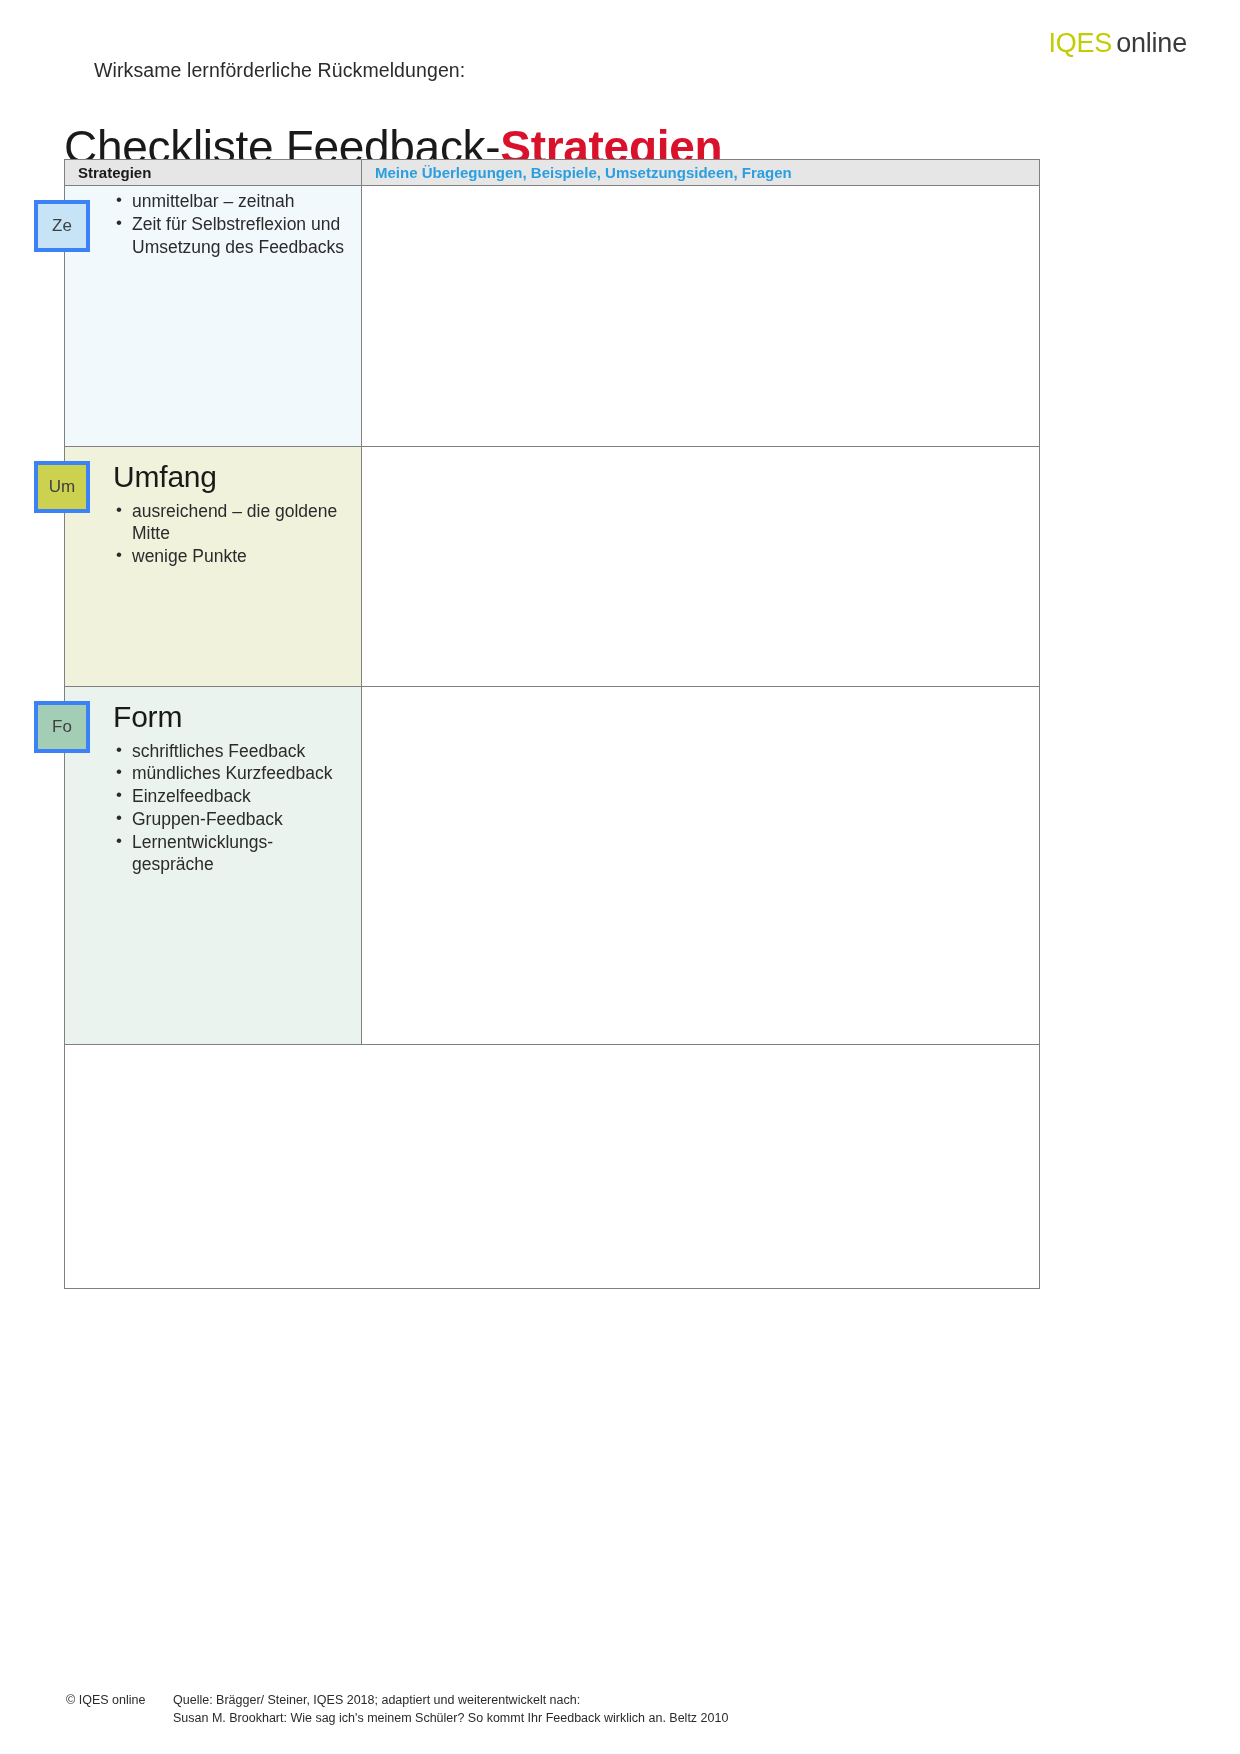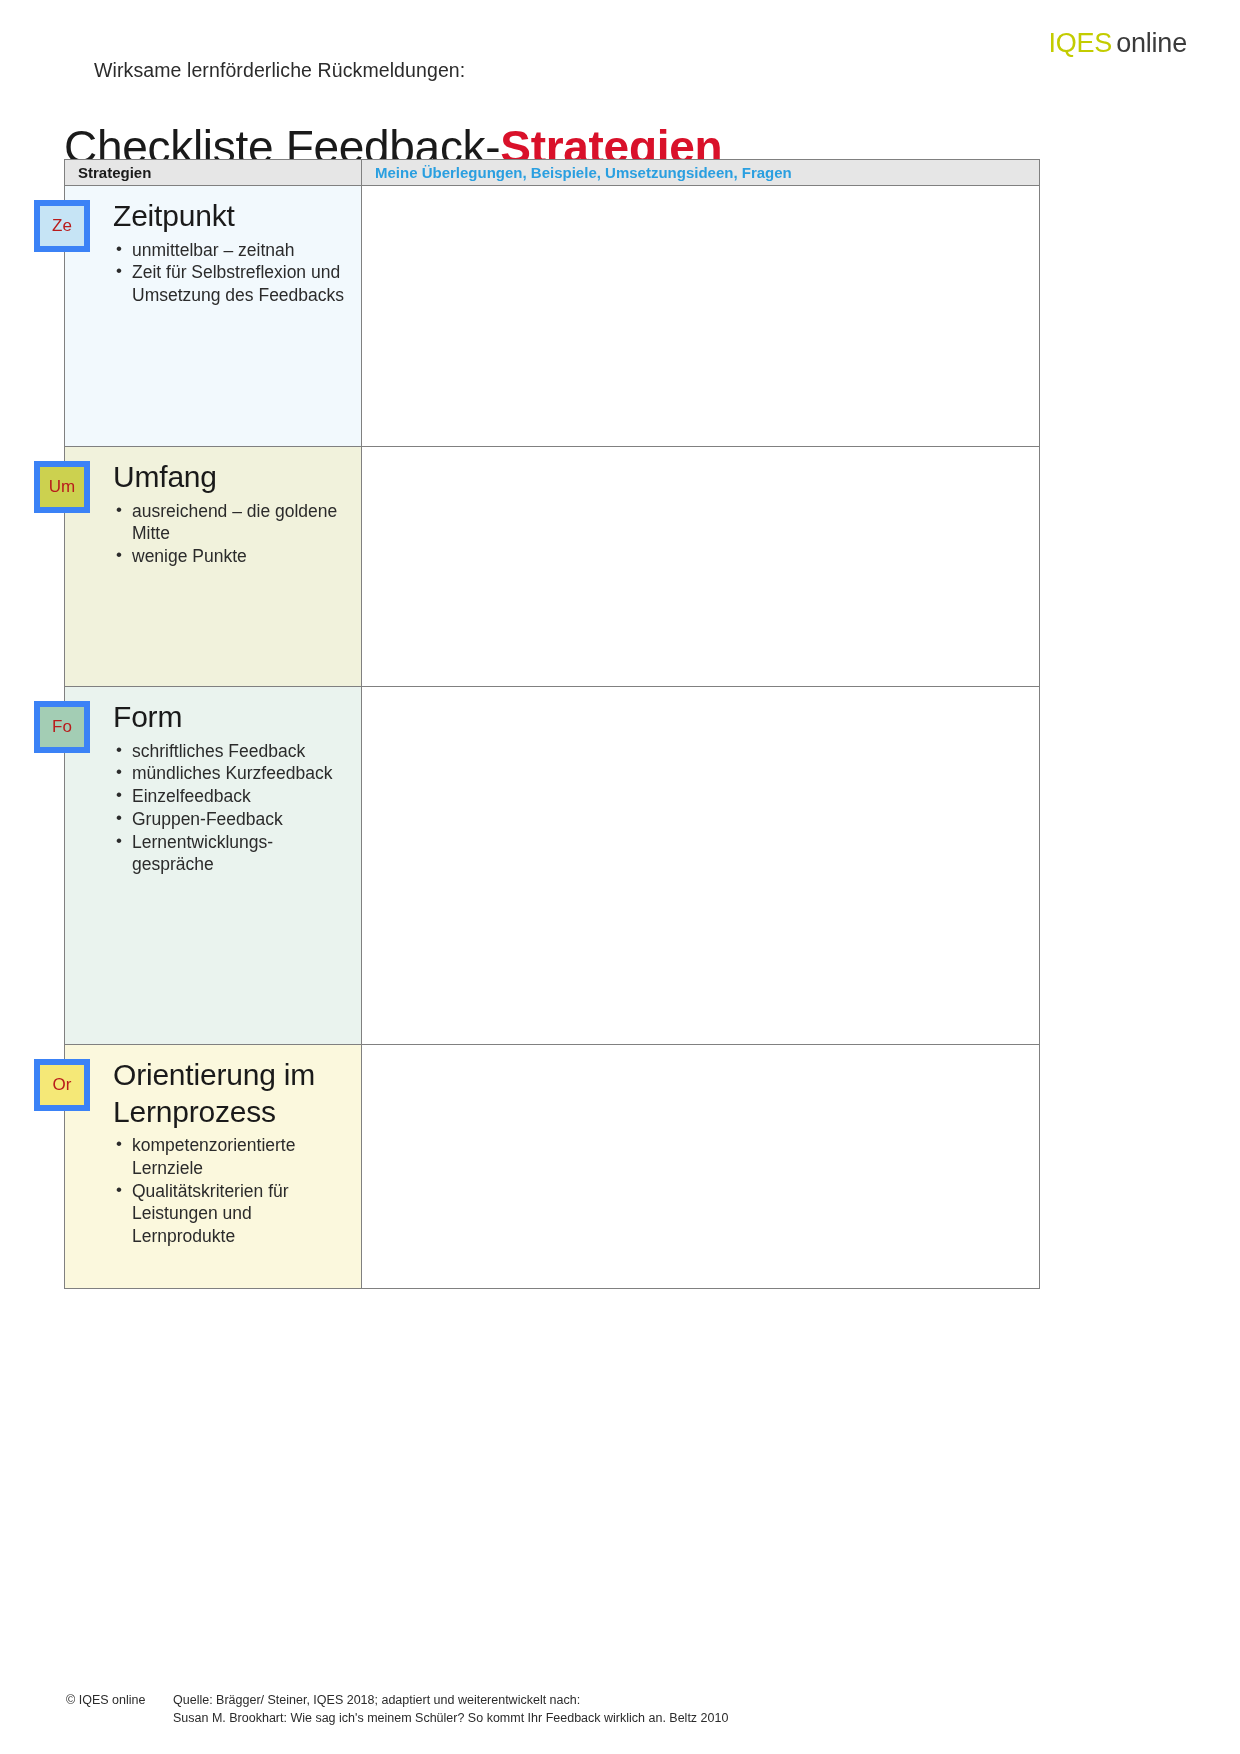--- a/index.html
+++ b/index.html
@@ -134,22 +134,22 @@
   
   .badge {
     position: absolute;
     left: -31px;
     width: 56px;
     height: 52px;
     display: flex;
     align-items: center;
     justify-content: center;
     font-size: 17px;
-    color: #b91c1c;
-    border: 6px solid #3b82f6;
+    color: #404040;
+    border: 4px solid #3b82f6;
     box-sizing: border-box;
     z-index: 3;
   }
 
   .cat-title {
     font-size: 30px;
     line-height: 1.22;
     color: #1a1a1a;
     font-weight: 400;
     letter-spacing: -0.2px;
@@ -208,21 +208,20 @@
 
   <div class="table">
     <div class="thead">
       <div class="th-left">Strategien</div>
       <div class="th-right">Meine Überlegungen, Beispiele, Umsetzungsideen, Fragen</div>
     </div>
     <div id="rows-container">
         <div class="row" style="height: 261px;">
           <div class="cell-left" style="background: rgb(242, 249, 253);">
             <div class="badge" style="background: rgb(198, 228, 245); top: 14px;">Ze</div>
-            <div class="cat-title">Zeitpunkt</div>
             <ul class="bullets">
               <li>unmittelbar – zeitnah</li>
               <li>Zeit für Selbstreflexion und Umsetzung des Feedbacks</li>
             </ul>
           </div>
           <div class="cell-right"></div>
         </div>
         <div class="row" style="height: 240px;">
           <div class="cell-left" style="background: rgb(241, 242, 220);">
             <div class="badge" style="background: rgb(204, 209, 79); top: 14px;">Um</div>
@@ -242,28 +241,20 @@
               <li>schriftliches Feedback</li>
               <li>mündliches Kurzfeedback</li>
               <li>Einzelfeedback</li>
               <li>Gruppen-Feedback</li>
               <li>Lernentwicklungs- gespräche</li>
             </ul>
           </div>
           <div class="cell-right"></div>
         </div>
         <div class="row" style="height: 243px;">
-          <div class="cell-left" style="background: rgb(251, 248, 221);">
-            <div class="badge" style="background: rgb(245, 232, 119); top: 14px;">Or</div>
-            <div class="cat-title">Orientierung im Lernprozess</div>
-            <ul class="bullets">
-              <li>kompetenzorientierte Lernziele</li>
-              <li>Qualitätskriterien für Leistungen und Lernprodukte</li>
-            </ul>
-          </div>
           <div class="cell-right"></div>
         </div>
       </div>
   </div>
 
   <div class="footer">
     <div class="footer-inner">
       <div class="footer-copy">© IQES online</div>
       <div class="footer-src">
         <div>Quelle: Brägger/ Steiner, IQES 2018; adaptiert und weiterentwickelt nach:</div>

